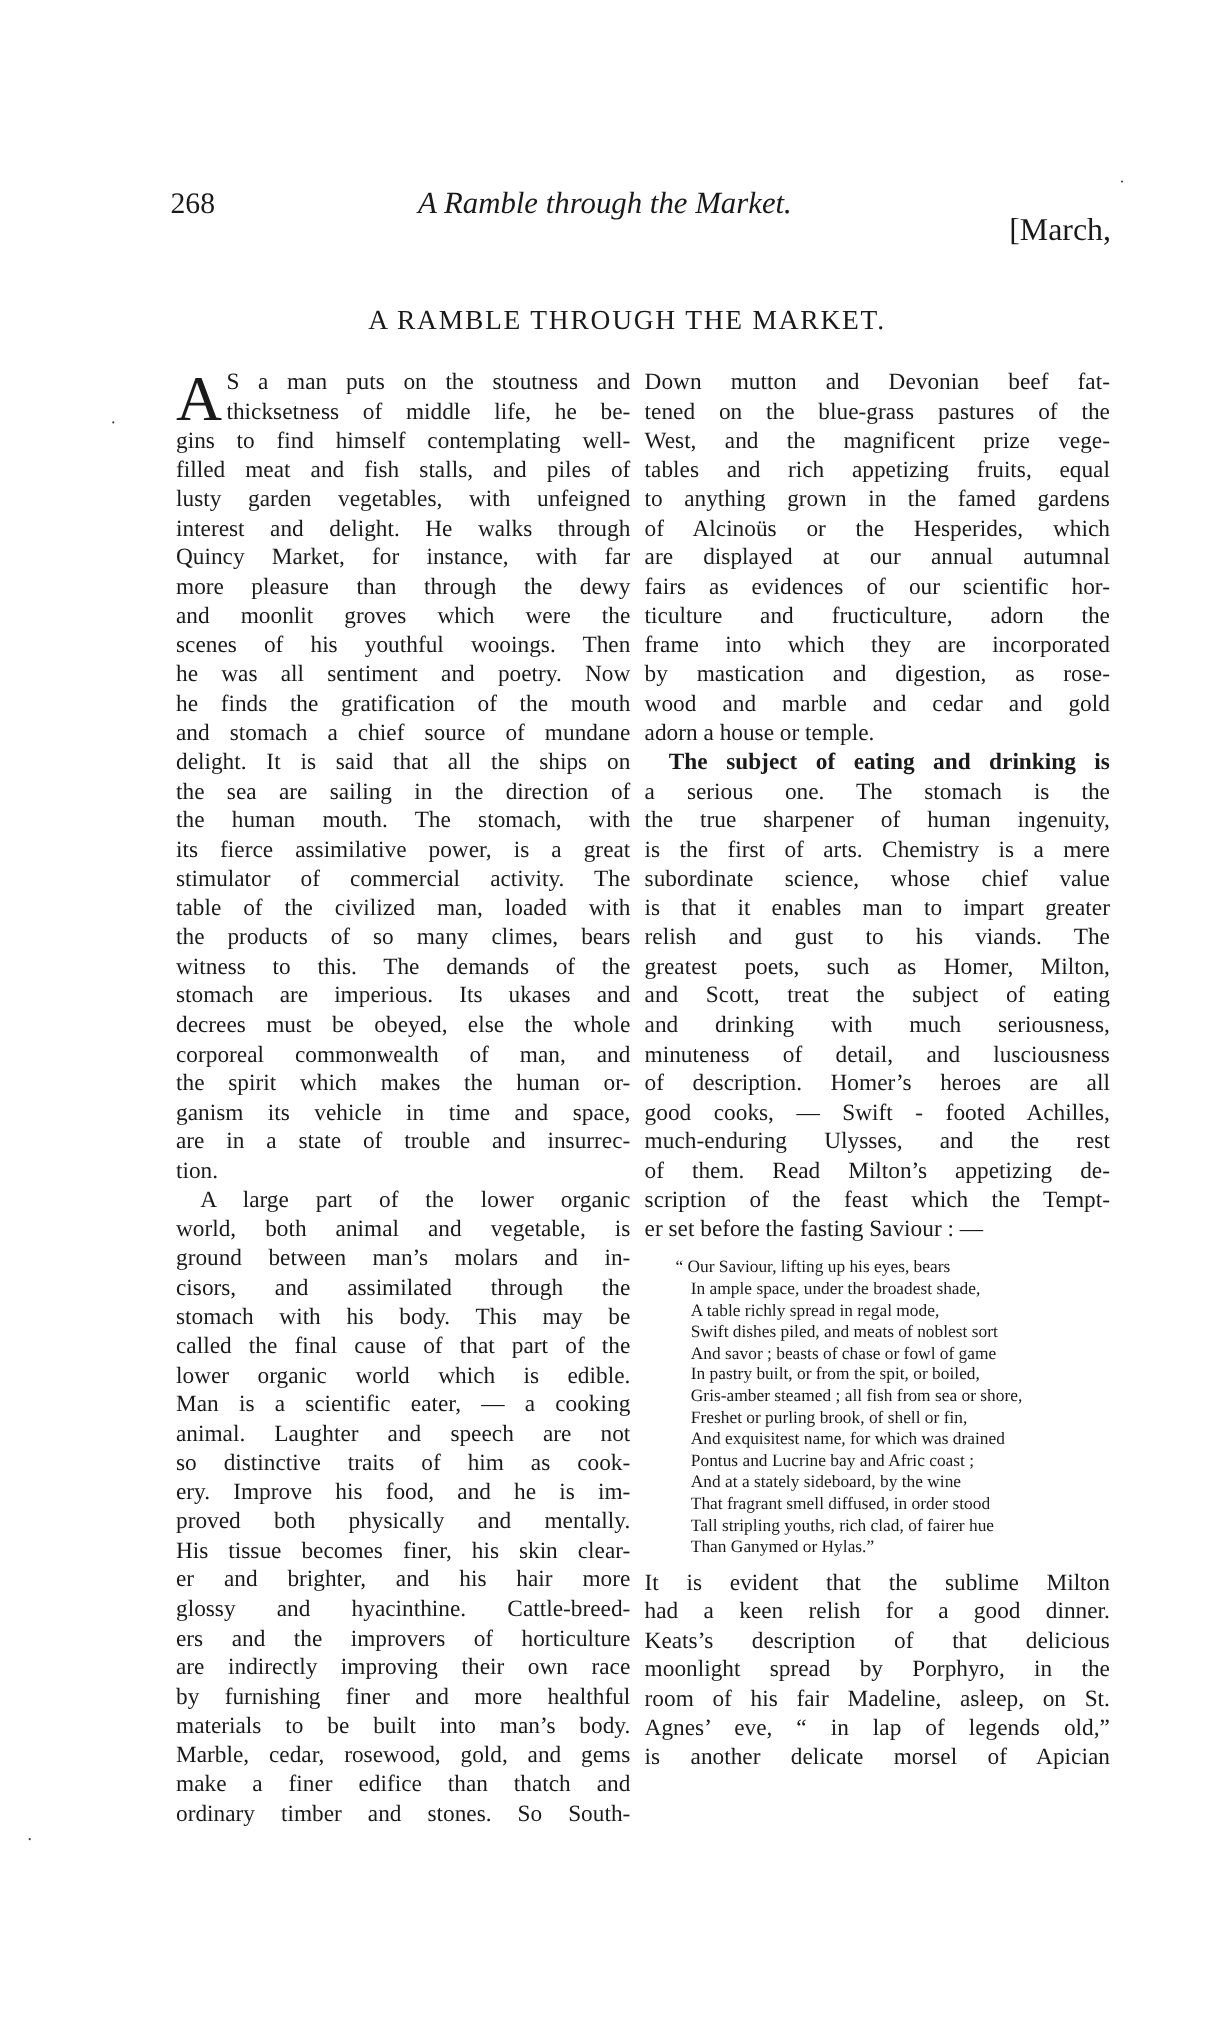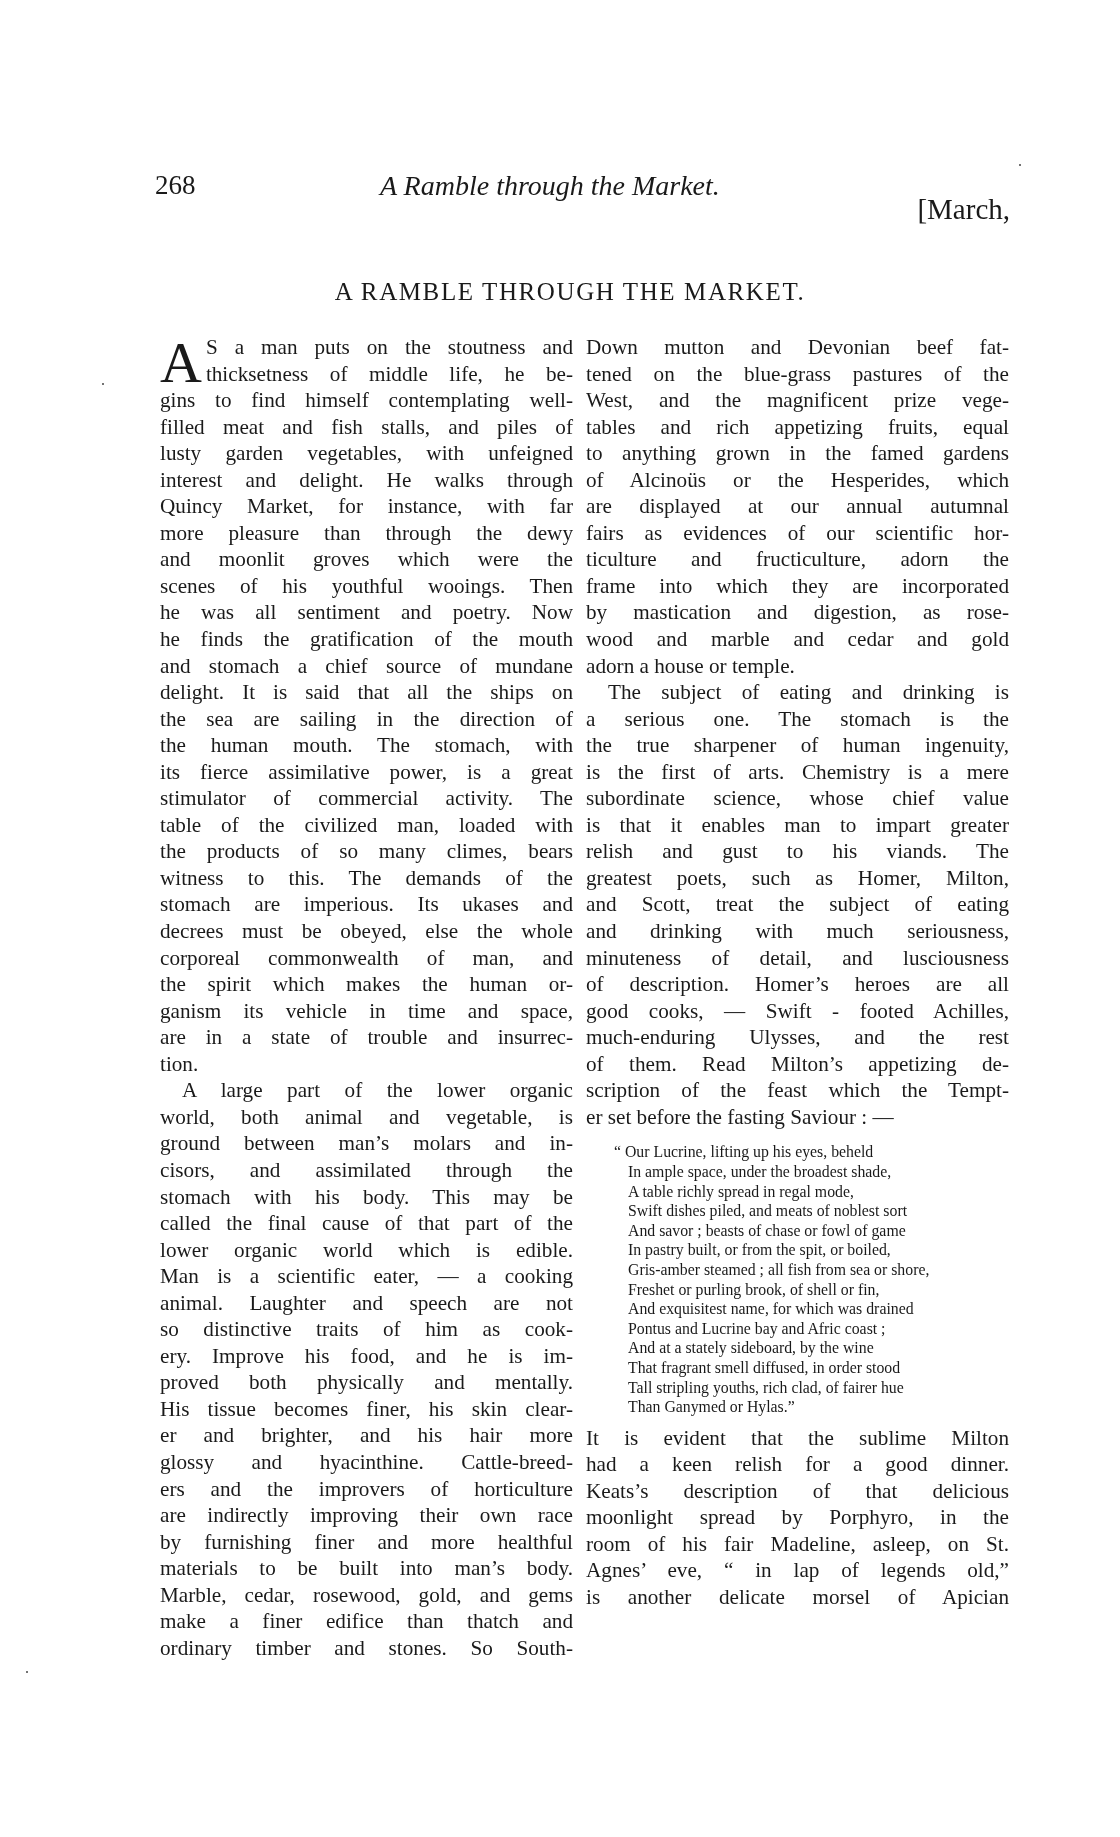--- a/index.html
+++ b/index.html
@@ -43,25 +43,25 @@
   <p>
     <span id="lp2"><span class="line" style="padding-left: 22px;">A large part of the lower organic</span><span class="line">world, both animal and vegetable, is</span><span class="line">ground between man’s molars and in-</span><span class="line">cisors, and assimilated through the</span><span class="line">stomach with his body.  This may be</span><span class="line">called the final cause of that part of the</span><span class="line">lower organic world which is edible.</span><span class="line">Man is a scientific eater, — a cooking</span><span class="line">animal.  Laughter and speech are not</span><span class="line">so distinctive traits of him as cook-</span><span class="line">ery.  Improve his food, and he is im-</span><span class="line">proved both physically and mentally.</span><span class="line">His tissue becomes finer, his skin clear-</span><span class="line">er and brighter, and his hair more</span><span class="line">glossy and hyacinthine.  Cattle-breed-</span><span class="line">ers and the improvers of horticulture</span><span class="line">are indirectly improving their own race</span><span class="line">by furnishing finer and more healthful</span><span class="line">materials to be built into man’s body.</span><span class="line">Marble, cedar, rosewood, gold, and gems</span><span class="line">make a finer edifice than thatch and</span><span class="line">ordinary timber and stones.  So South-</span></span>
   </p>
 </div>
 
 <div class="col col-right">
   <p>
     <span id="rp1"><span class="line">Down mutton and Devonian beef fat-</span><span class="line">tened on the blue-grass pastures of the</span><span class="line">West, and the magnificent prize vege-</span><span class="line">tables and rich appetizing fruits, equal</span><span class="line">to anything grown in the famed gardens</span><span class="line">of Alcinoüs or the Hesperides, which</span><span class="line">are displayed at our annual autumnal</span><span class="line">fairs as evidences of our scientific hor-</span><span class="line">ticulture and fructiculture, adorn the</span><span class="line">frame into which they are incorporated</span><span class="line">by mastication and digestion, as rose-</span><span class="line">wood and marble and cedar and gold</span><span class="line last">adorn a house or temple.</span></span>
   </p>
   <p>
-    <span id="rp2a"><span class="line" style="padding-left: 22px;">The subject of eating and drinking is</span><span class="line">a serious one.  The stomach is the</span><span class="line">the true sharpener of human ingenuity,</span></span>
+    <span id="rp2a"><span class="line" style="padding-left: 22px; font-weight: bold;">The subject of eating and drinking is</span><span class="line">a serious one.  The stomach is the</span><span class="line">the true sharpener of human ingenuity,</span></span>
     <span id="rp2b"><span class="line">is the first of arts.  Chemistry is a mere</span><span class="line">subordinate science, whose chief value</span><span class="line">is that it enables man to impart greater</span><span class="line">relish and gust to his viands.  The</span><span class="line">greatest poets, such as Homer, Milton,</span><span class="line">and Scott, treat the subject of eating</span><span class="line">and drinking with much seriousness,</span><span class="line">minuteness of detail, and lusciousness</span><span class="line">of description.  Homer’s heroes are all</span><span class="line">good cooks, — Swift - footed Achilles,</span><span class="line">much-enduring Ulysses, and the rest</span><span class="line">of them.  Read Milton’s appetizing de-</span><span class="line">scription of the feast which the Tempt-</span><span class="line last">er set before the fasting Saviour : —</span></span>
   </p>
   <div class="verse" id="verse">
-      <span class="vline first">“ Our Lucrine, lifting up his eyes, beheld</span>
+      <span class="vline first">“ Our Saviour, lifting up his eyes, bears</span>
       <span class="vline">In ample space, under the broadest shade,</span>
       <span class="vline">A table richly spread in regal mode,</span>
       <span class="vline">Swift dishes piled, and meats of noblest sort</span>
       <span class="vline">And savor ; beasts of chase or fowl of game</span>
       <span class="vline">In pastry built, or from the spit, or boiled,</span>
       <span class="vline">Gris-amber steamed ; all fish from sea or shore,</span>
       <span class="vline">Freshet or purling brook, of shell or fin,</span>
       <span class="vline">And exquisitest name, for which was drained</span>
       <span class="vline">Pontus and Lucrine bay and Afric coast ;</span>
       <span class="vline">And at a stately sideboard, by the wine</span>

